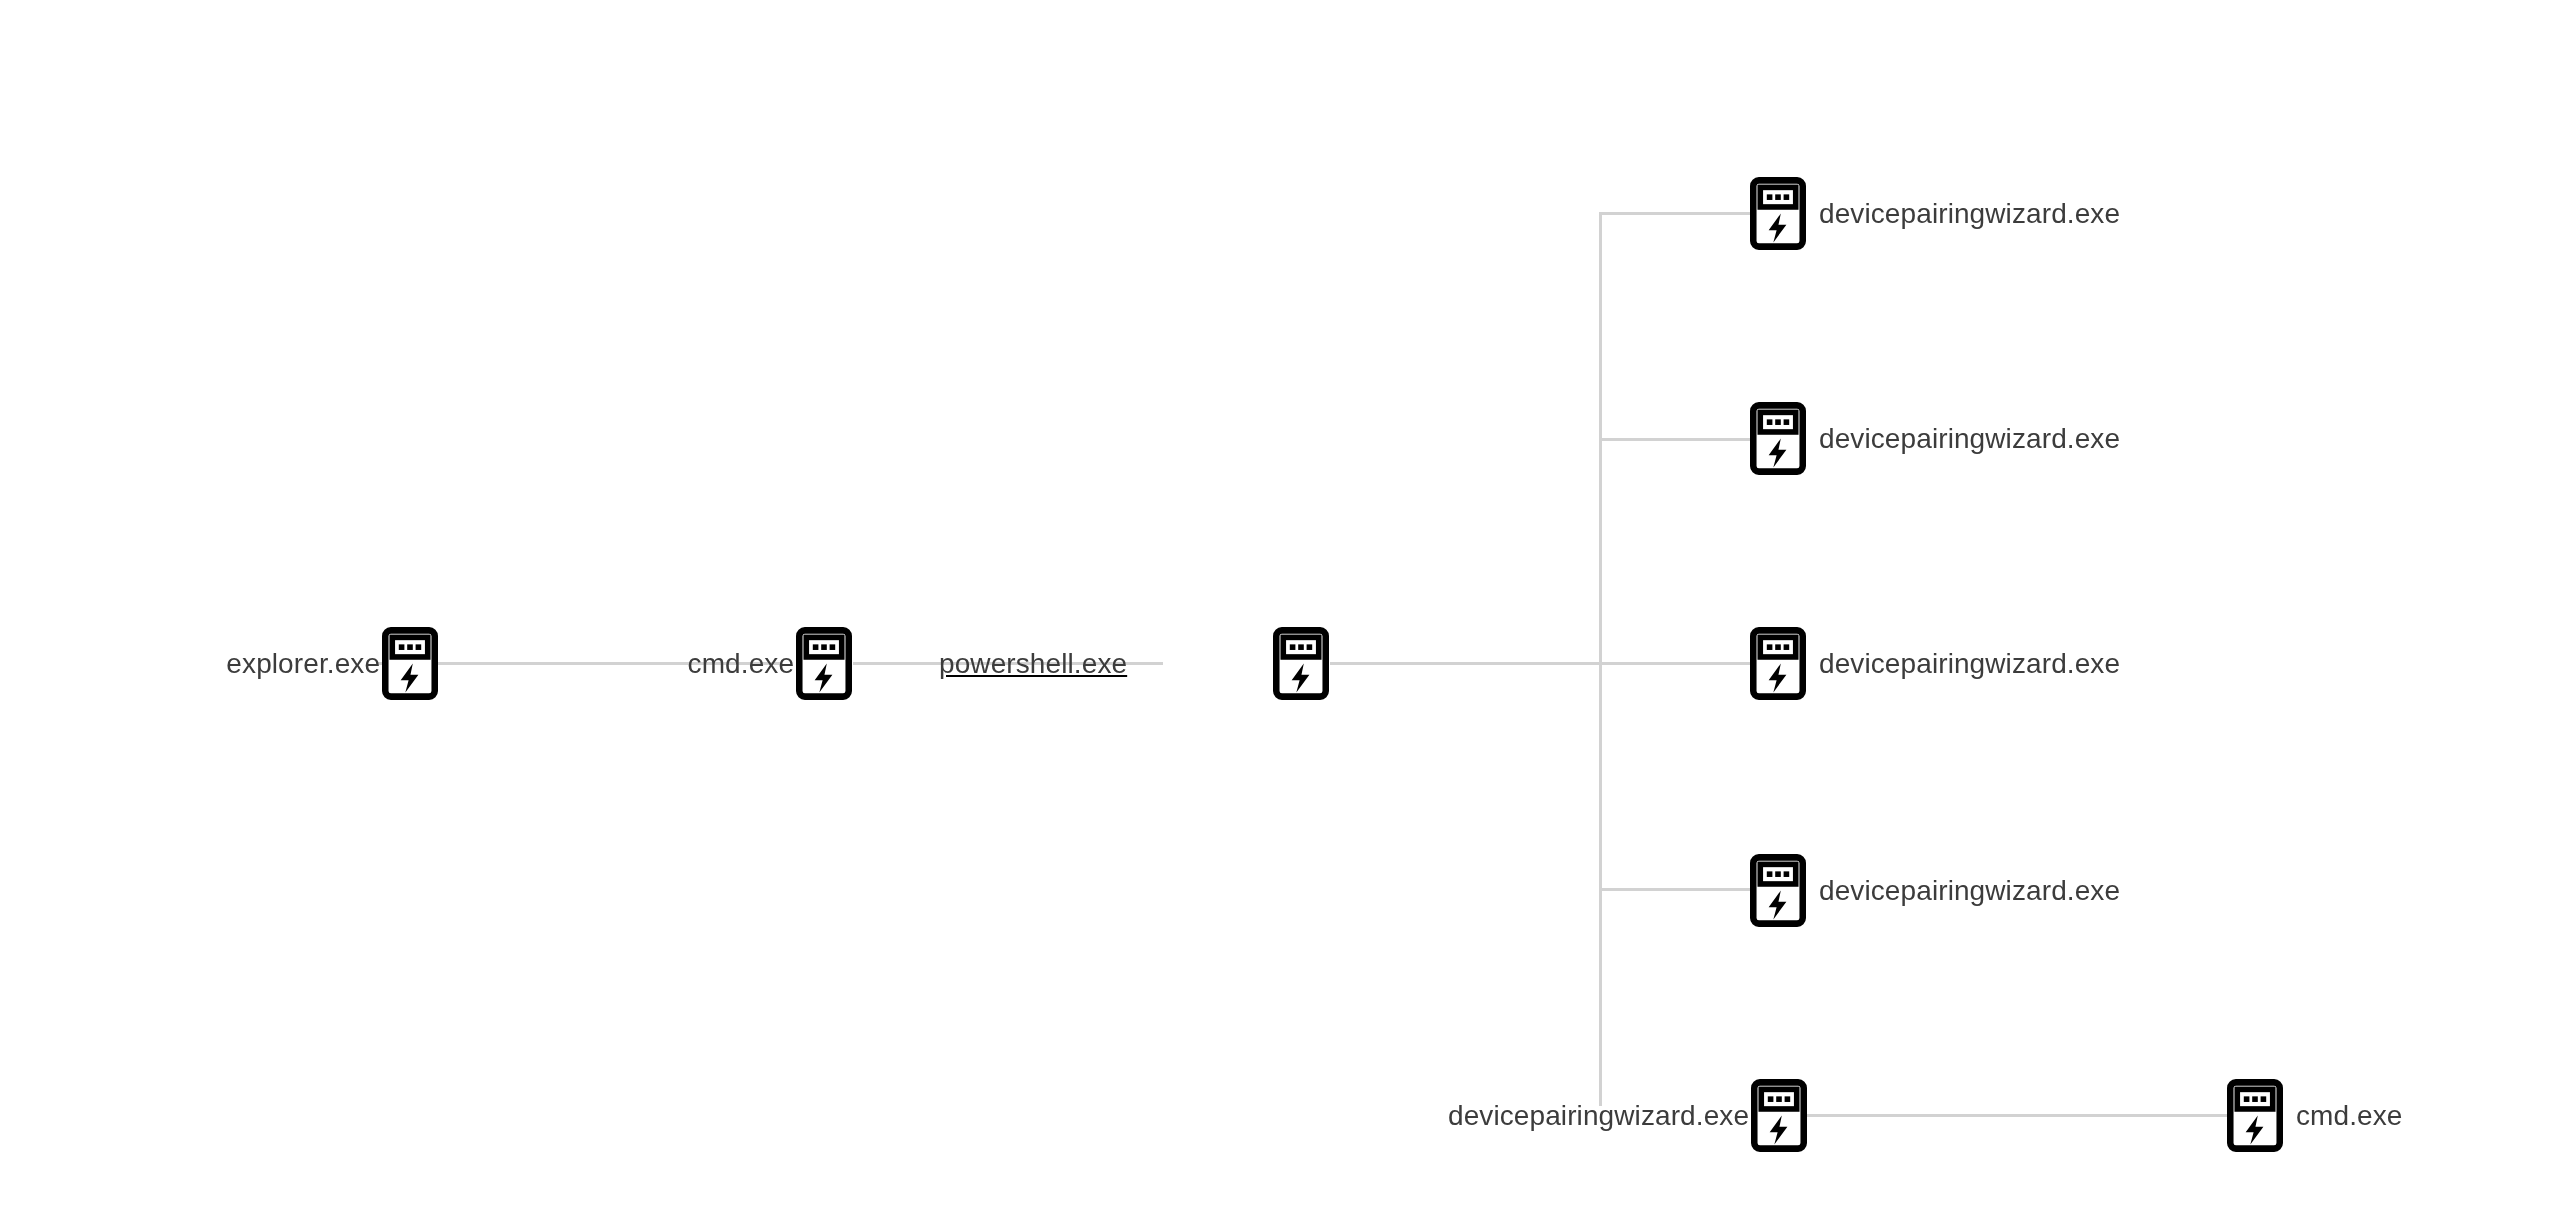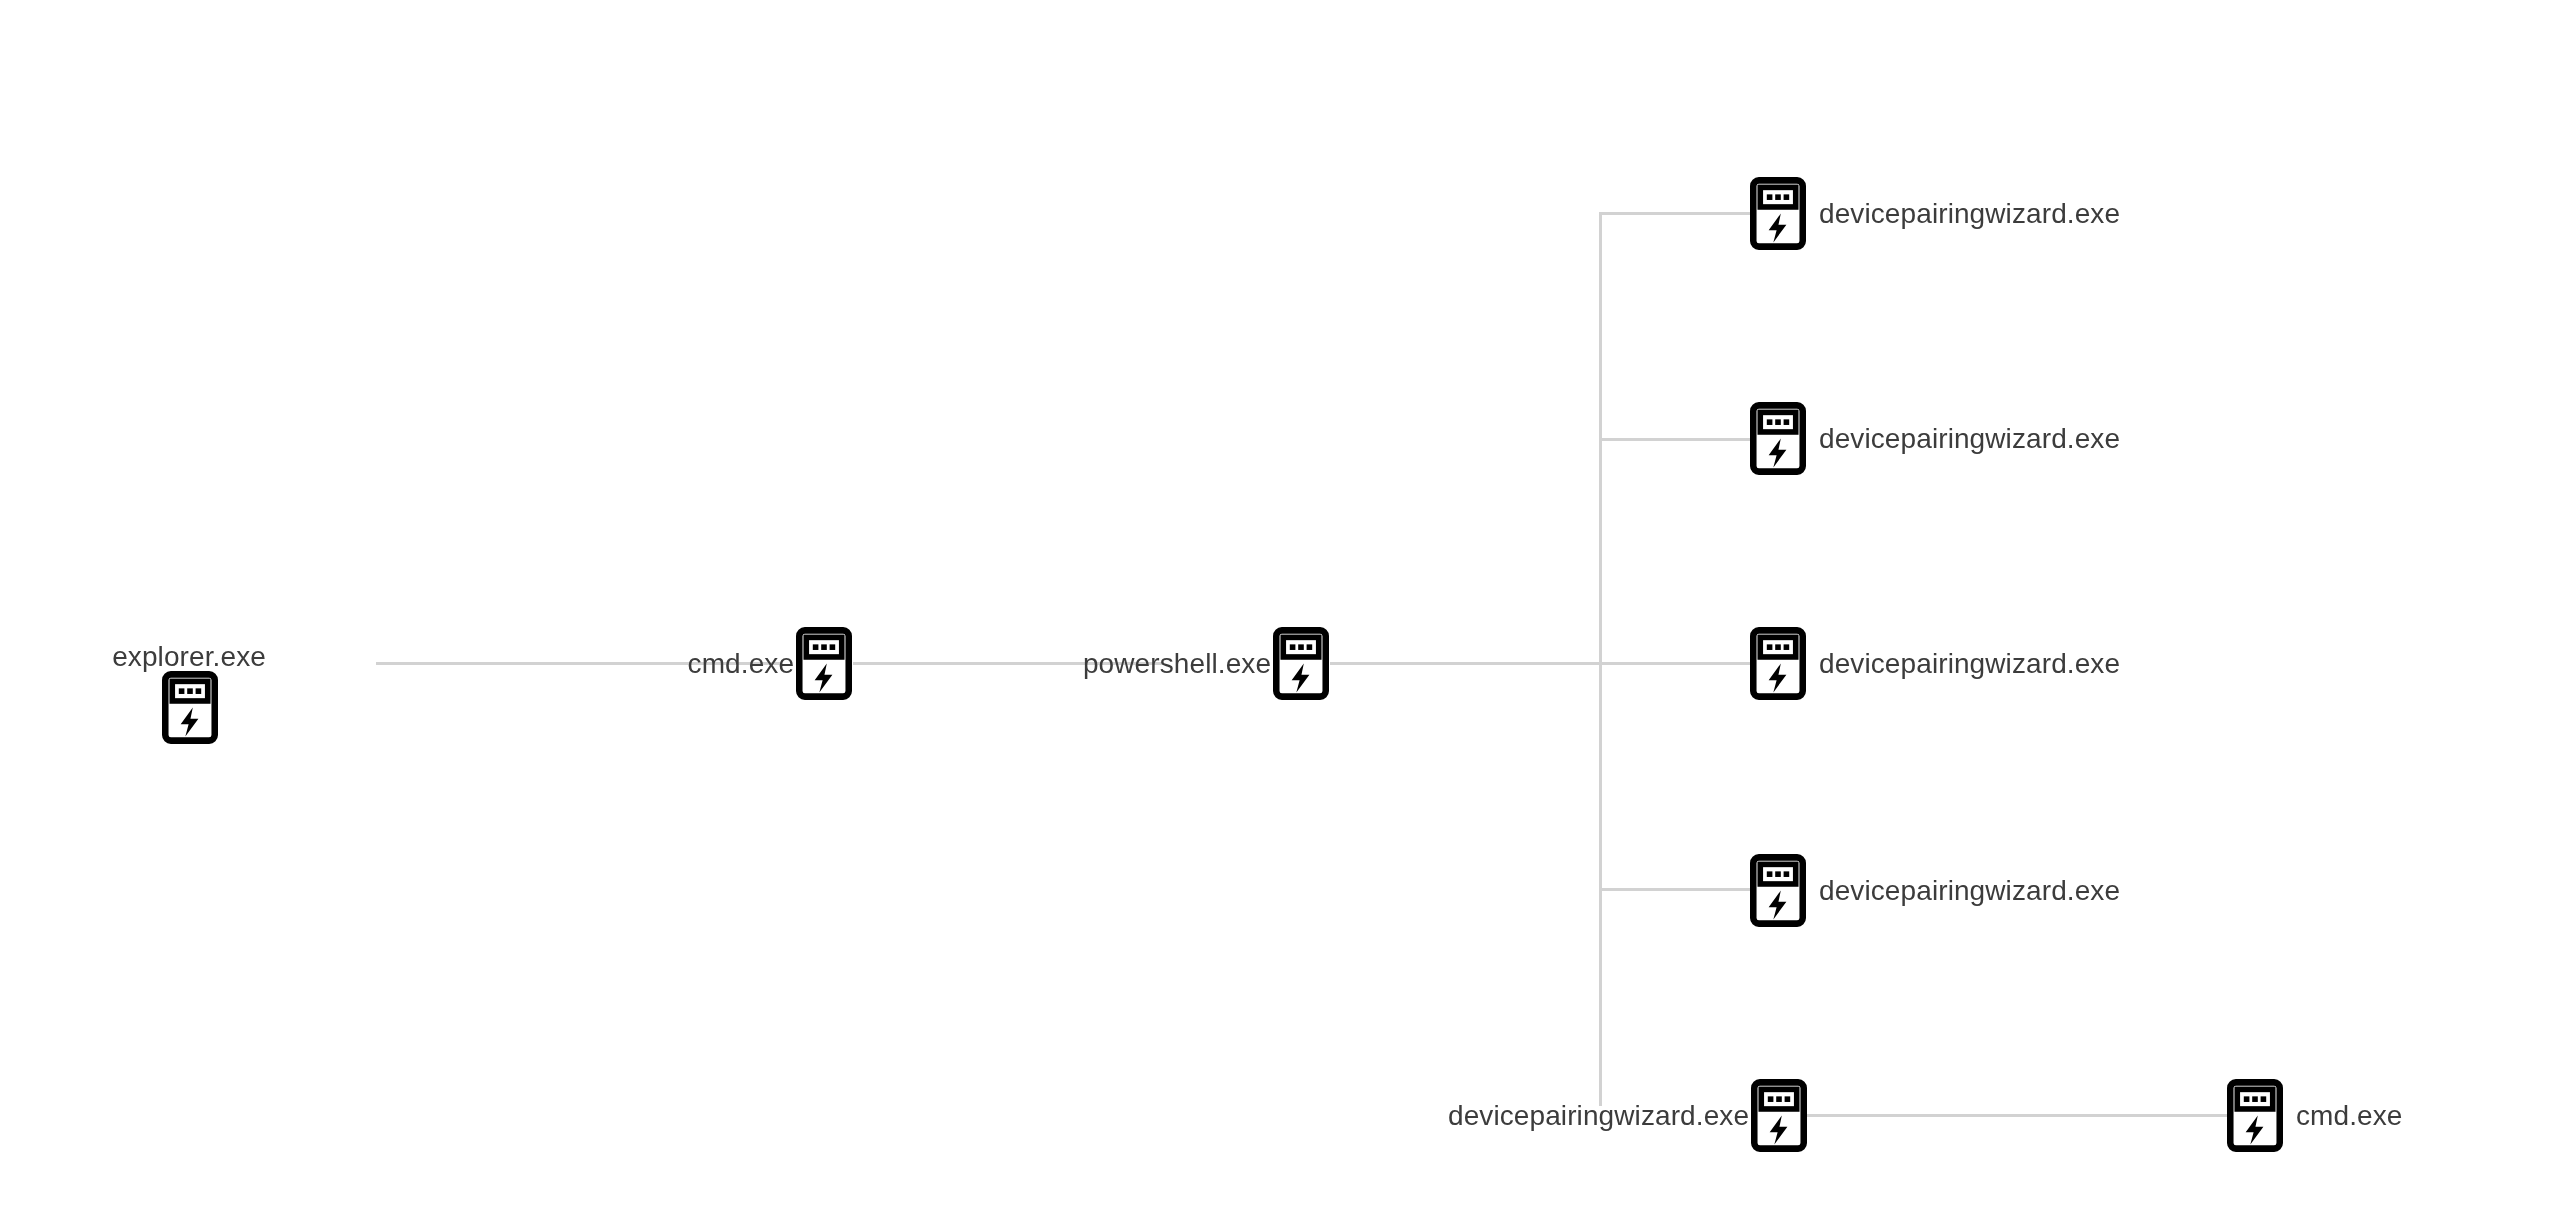--- a/index.html
+++ b/index.html
@@ -76,21 +76,21 @@
   <div class="edge-v" style="left:1599px; top:212px; height:894px;"></div>
 
   <div class="edge-h" style="left:1599px; top:212px; width:151px;"></div>
 
   <div class="edge-h" style="left:1599px; top:438px; width:151px;"></div>
 
   <div class="edge-h" style="left:1599px; top:888px; width:151px;"></div>
 
   <div class="edge-h" style="left:1807px; top:1114px; width:421px;"></div>
 
-  <div class="node label-left" style="left:0px; top:643px; width:380px; justify-content:flex-end;flex-direction:column;">
+  <div class="node label-left" style="left:0px; top:627px; width:438px; justify-content:flex-end;">
     <span class="node-label">explorer.exe</span>
     <svg class="node-icon" viewBox="0 0 60 78">
       <rect x="3.5" y="3.5" width="53" height="71" rx="6" ry="6" fill="#ffffff" stroke="#000000" stroke-width="7"></rect>
       <rect x="11" y="11" width="38" height="21" fill="#ffffff" stroke="#000000" stroke-width="6"></rect>
       <rect x="18" y="18.5" width="6" height="6" fill="#000000"></rect>
       <rect x="27" y="18.5" width="6" height="6" fill="#000000"></rect>
       <rect x="36" y="18.5" width="6" height="6" fill="#000000"></rect>
       <path d="M33 39 L20 57 L28.5 57 L25 70 L39 51 L30.5 51 Z" fill="#000000"></path>
     </svg>
   </div>
@@ -100,21 +100,21 @@
     <svg class="node-icon" viewBox="0 0 60 78">
       <rect x="3.5" y="3.5" width="53" height="71" rx="6" ry="6" fill="#ffffff" stroke="#000000" stroke-width="7"></rect>
       <rect x="11" y="11" width="38" height="21" fill="#ffffff" stroke="#000000" stroke-width="6"></rect>
       <rect x="18" y="18.5" width="6" height="6" fill="#000000"></rect>
       <rect x="27" y="18.5" width="6" height="6" fill="#000000"></rect>
       <rect x="36" y="18.5" width="6" height="6" fill="#000000"></rect>
       <path d="M33 39 L20 57 L28.5 57 L25 70 L39 51 L30.5 51 Z" fill="#000000"></path>
     </svg>
   </div>
 
-  <div class="node label-left" style="left:939px; top:627px; width:390px; justify-content:flex-end;">
+  <div class="node label-left" style="left:939px; top:627px; width:390px; justify-content:space-between;text-decoration:underline;">
     <span class="node-label">powershell.exe</span>
     <svg class="node-icon" viewBox="0 0 60 78">
       <rect x="3.5" y="3.5" width="53" height="71" rx="6" ry="6" fill="#ffffff" stroke="#000000" stroke-width="7"></rect>
       <rect x="11" y="11" width="38" height="21" fill="#ffffff" stroke="#000000" stroke-width="6"></rect>
       <rect x="18" y="18.5" width="6" height="6" fill="#000000"></rect>
       <rect x="27" y="18.5" width="6" height="6" fill="#000000"></rect>
       <rect x="36" y="18.5" width="6" height="6" fill="#000000"></rect>
       <path d="M33 39 L20 57 L28.5 57 L25 70 L39 51 L30.5 51 Z" fill="#000000"></path>
     </svg>
   </div>

